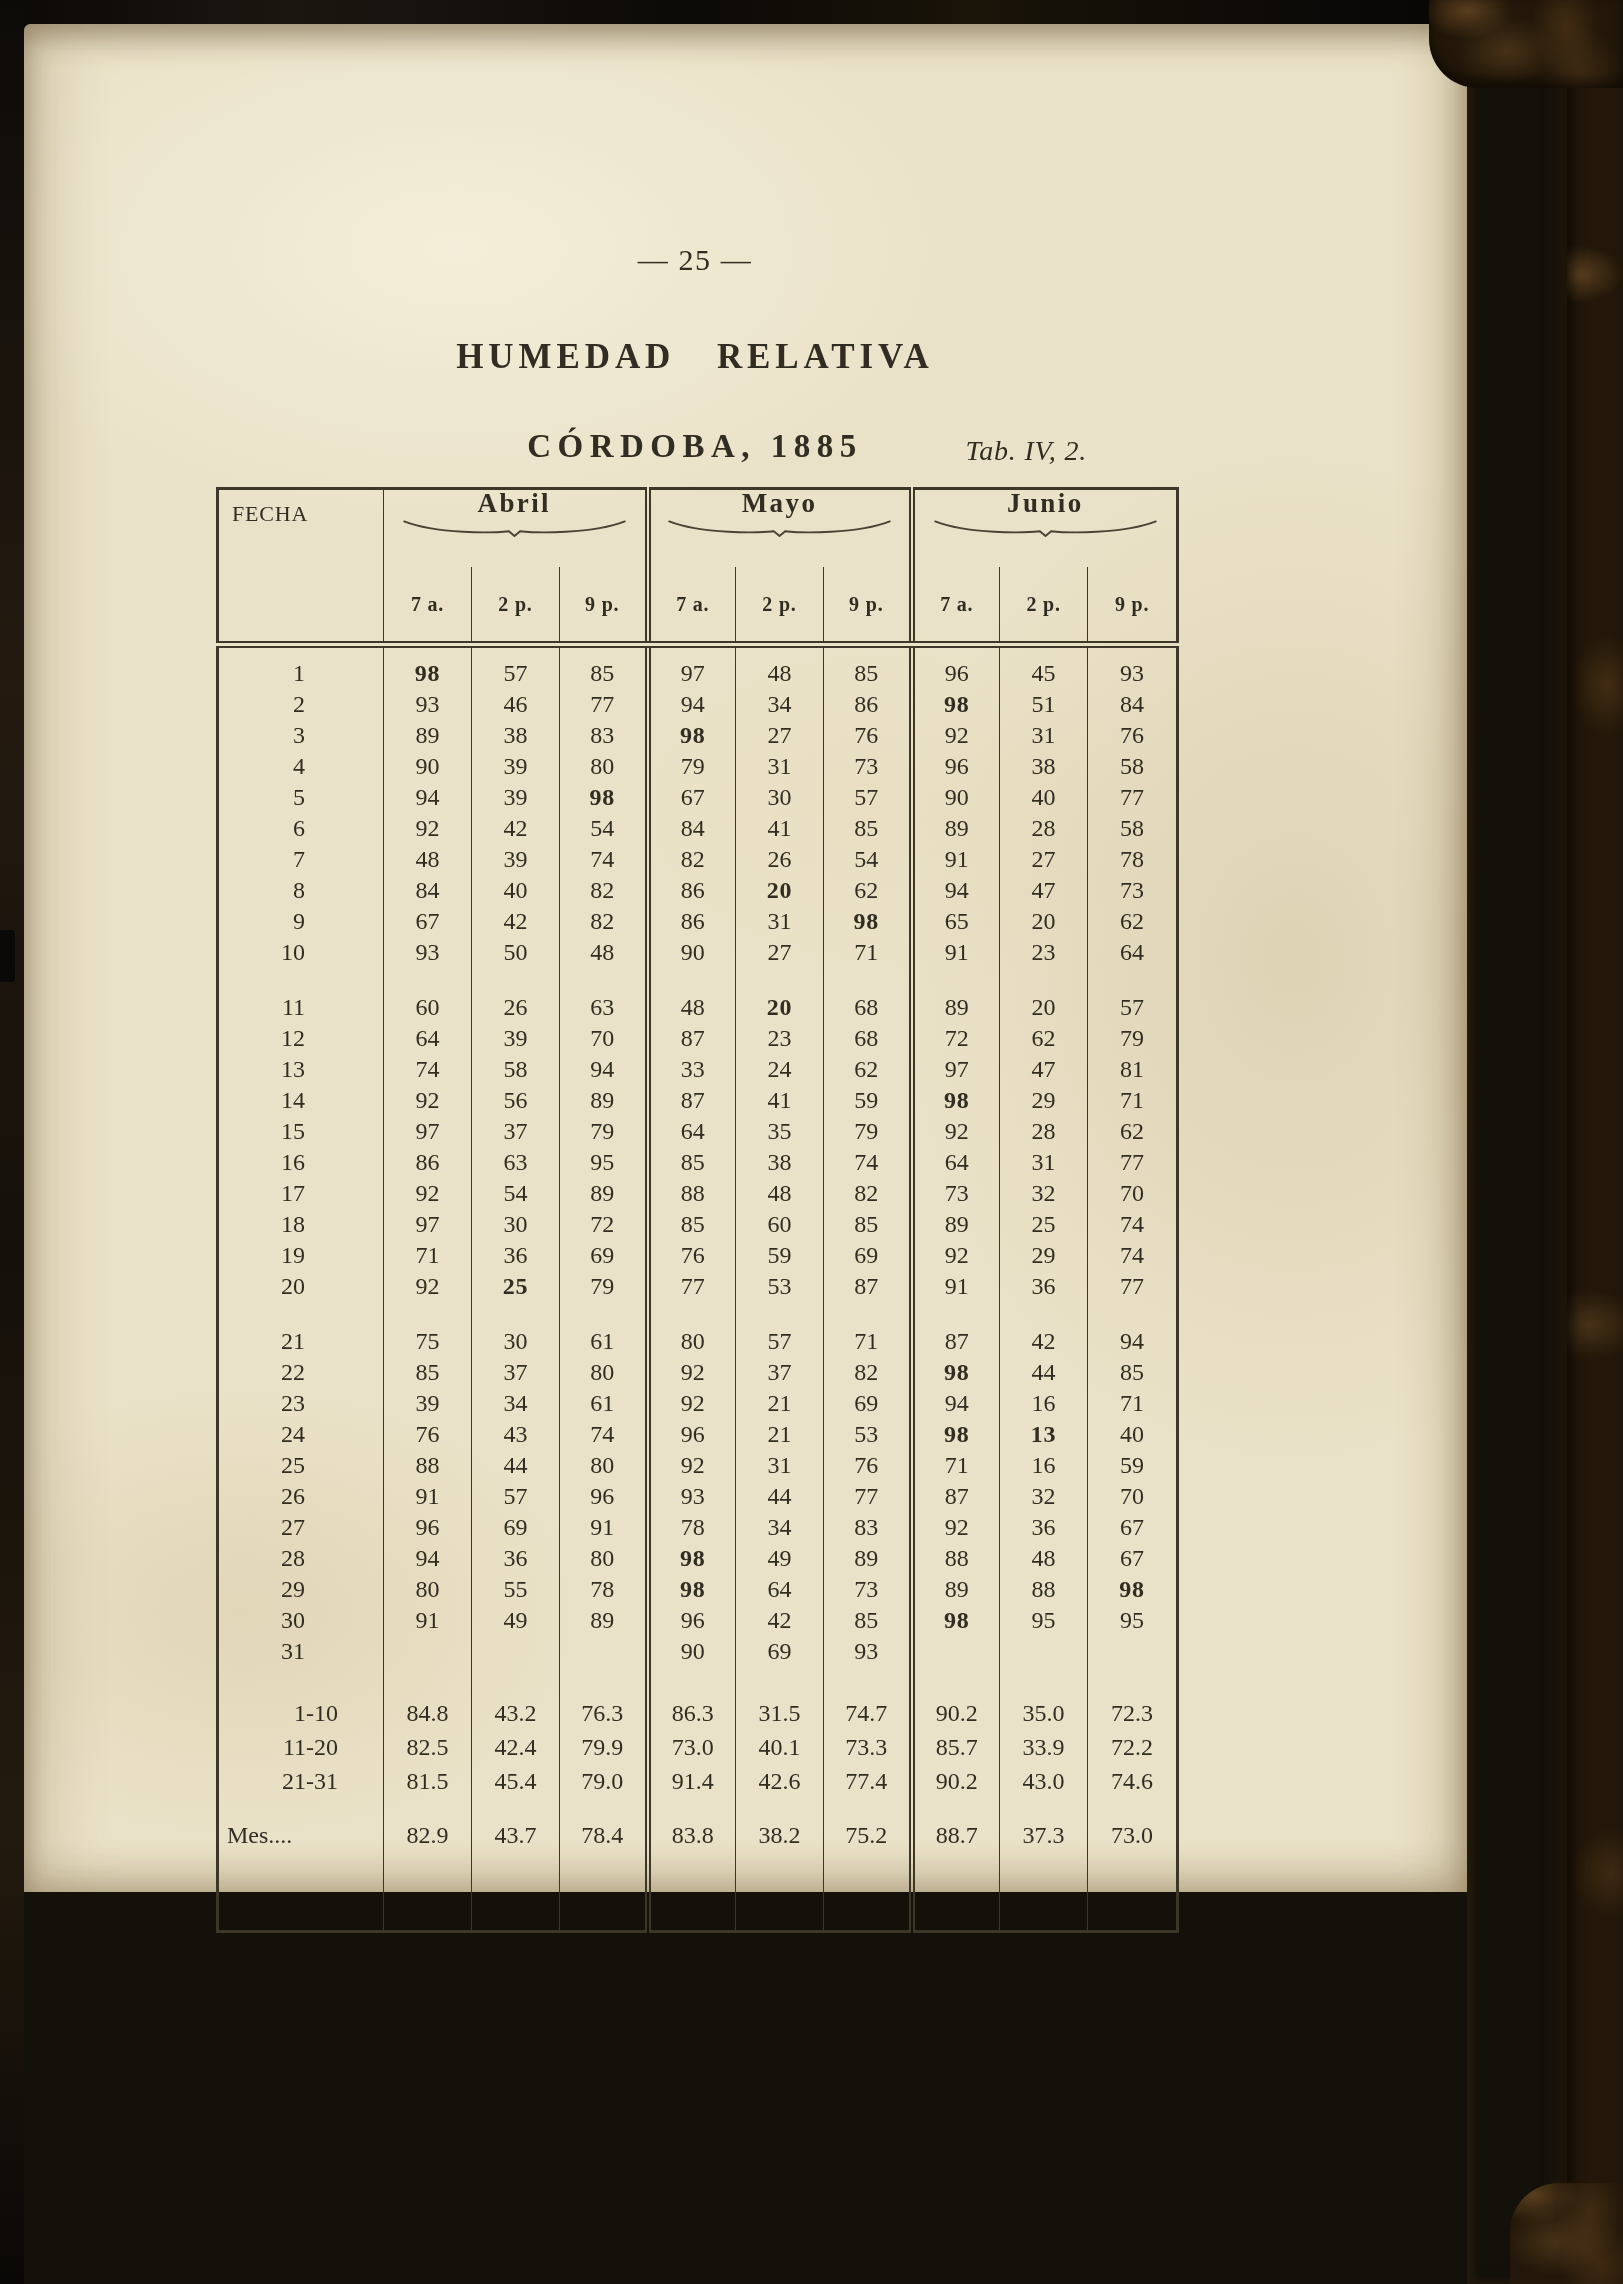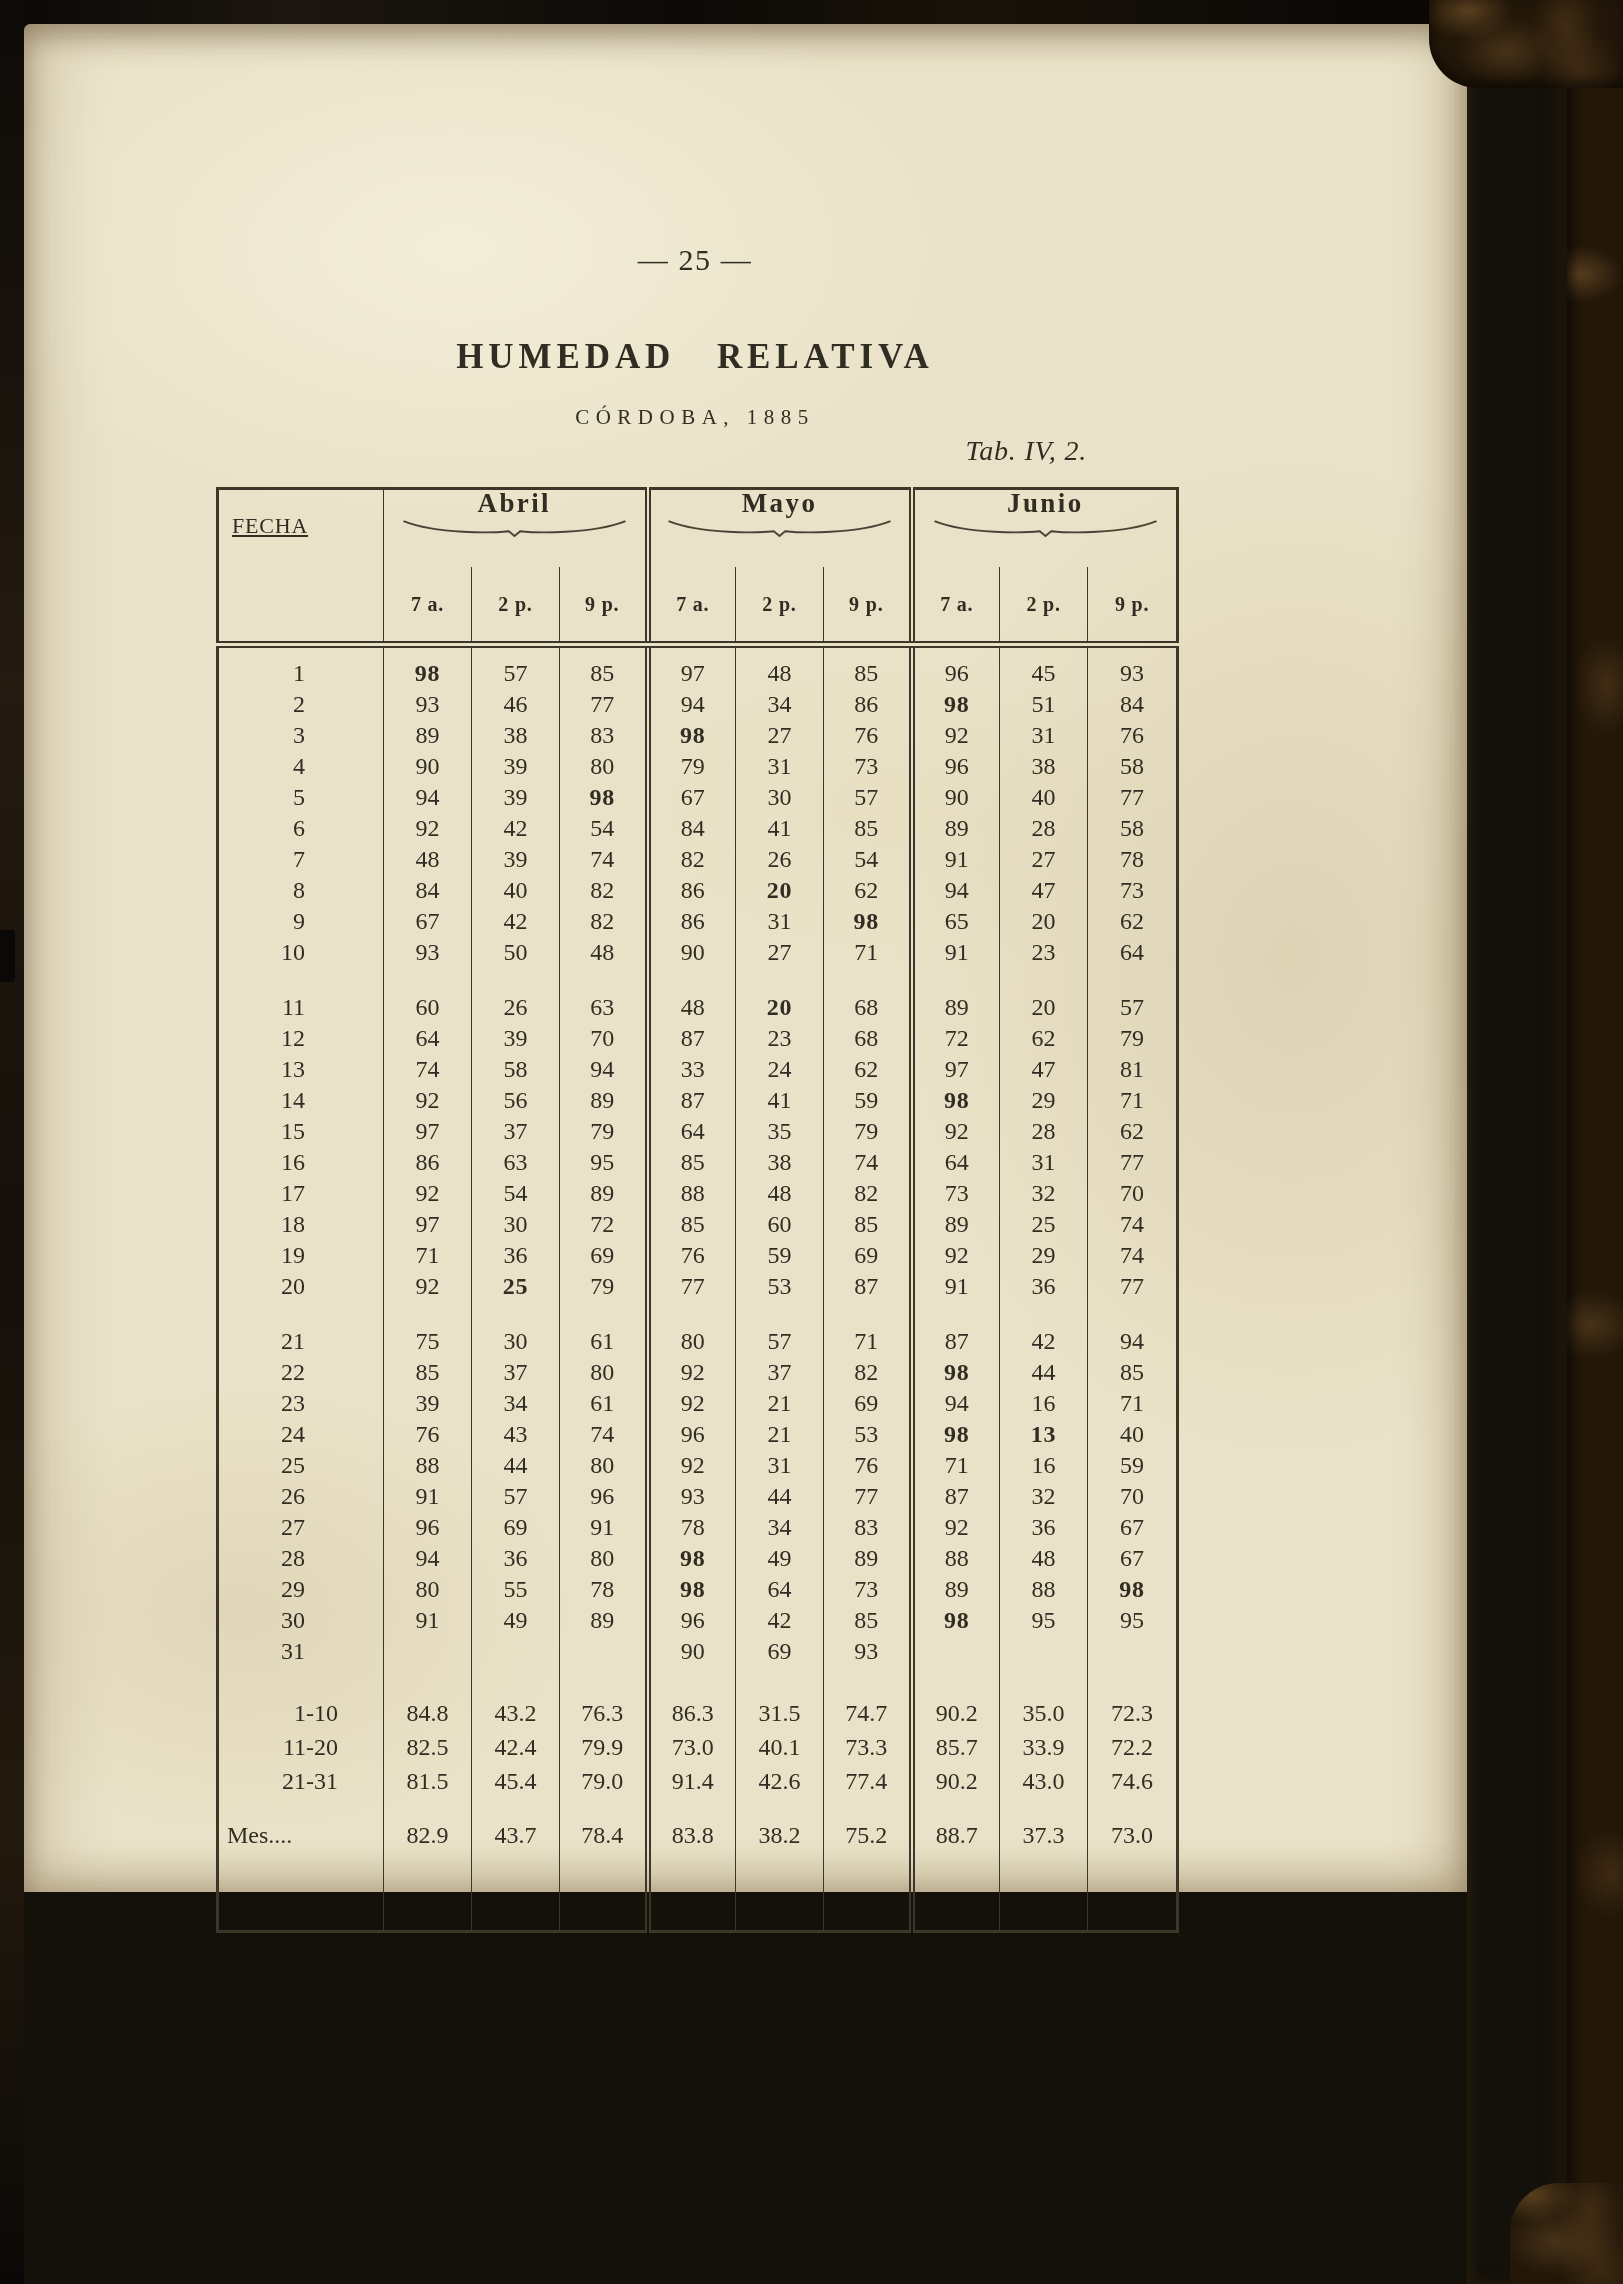--- a/index.html
+++ b/index.html
@@ -72,40 +72,40 @@
       inset 36px 0 52px rgba(120,95,55,.16),
       inset -28px 0 44px rgba(120,95,55,.24),
       inset 0 -18px 36px rgba(120,95,55,.2);
     border-radius:6.5px 0 0 0;
   }
   .centered{
     position:absolute; left:0; width:1342px; text-align:center;
   }
   .page-number{ top:219px; font-size:30px; letter-spacing:1.6px; }
   .doc-title{ top:313px; font-size:35px; font-weight:bold; letter-spacing:4.9px; word-spacing:28px; }
-  .doc-subtitle{ top:381px; font-size:21px; letter-spacing:6.5px; }
+  .doc-subtitle{ top:404px; font-size:33px; letter-spacing:6.5px;font-weight:bold; }
   .tab-ref{
     position:absolute; top:411px; left:828px; width:235px;
     text-align:right; font-size:28px; letter-spacing:0.8px;font-style:italic;
   }
 
   
   .table-wrap{ position:absolute; left:192px; top:463px; }
   table{
     border-collapse:collapse; table-layout:fixed; width:958px;
     border:3.2px solid var(--ink);
     color:var(--text);
   }
   th,td{ padding:0; font-size:24px; line-height:1; text-align:center; vertical-align:middle; }
   .sd{ border-left:1.6px solid var(--ink); }
   .dd{ border-left:6.5px double var(--ink); }
 
   thead .fecha-head{
     text-align:left; padding-left:13px; font-size:22px; letter-spacing:0.8px;
-    font-weight:normal; vertical-align:middle; padding-top:25px;text-decoration:underline;
+    font-weight:normal; vertical-align:middle; padding-top:13px;
   }
   thead .month-row th{ height:78px; vertical-align:top; }
   thead .month-cell{ }
   .month-name{ font-size:27px; font-weight:bold; letter-spacing:2.4px; }
   .brace{ display:block; margin:1.6px auto 0 auto; }
   thead .time-cell{ height:78px; font-size:20px; font-weight:bold; letter-spacing:0.8px; }
   thead .time-cell, thead .fecha-head{ border-bottom:7.3px double var(--ink); }
 
   tr.day td{ height:31px; }
   tr.summary td{ height:34px; }

